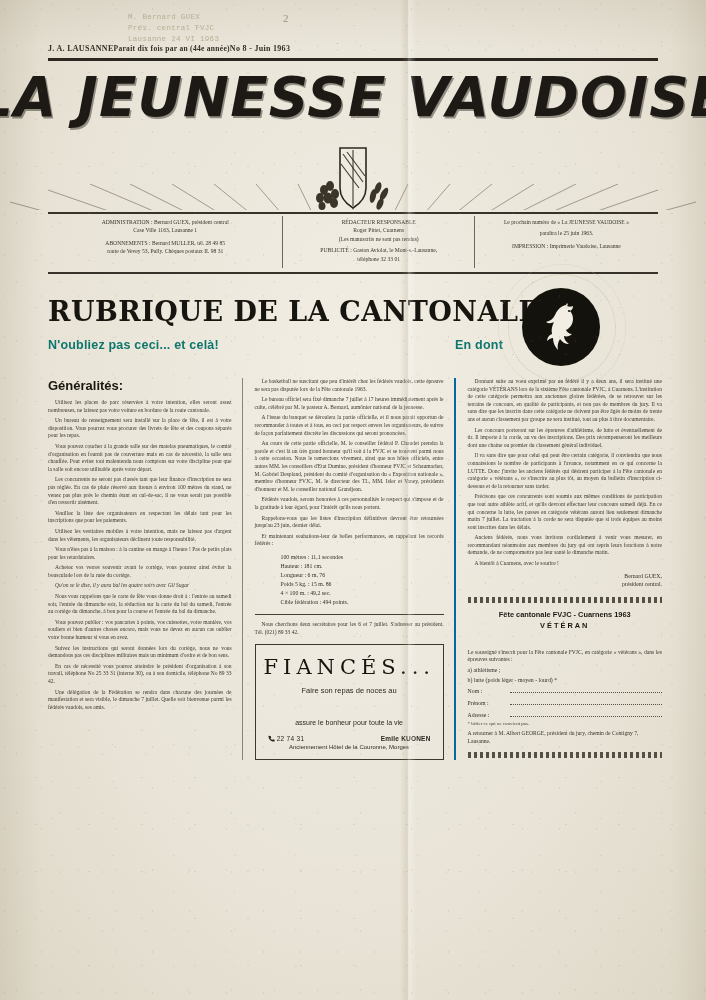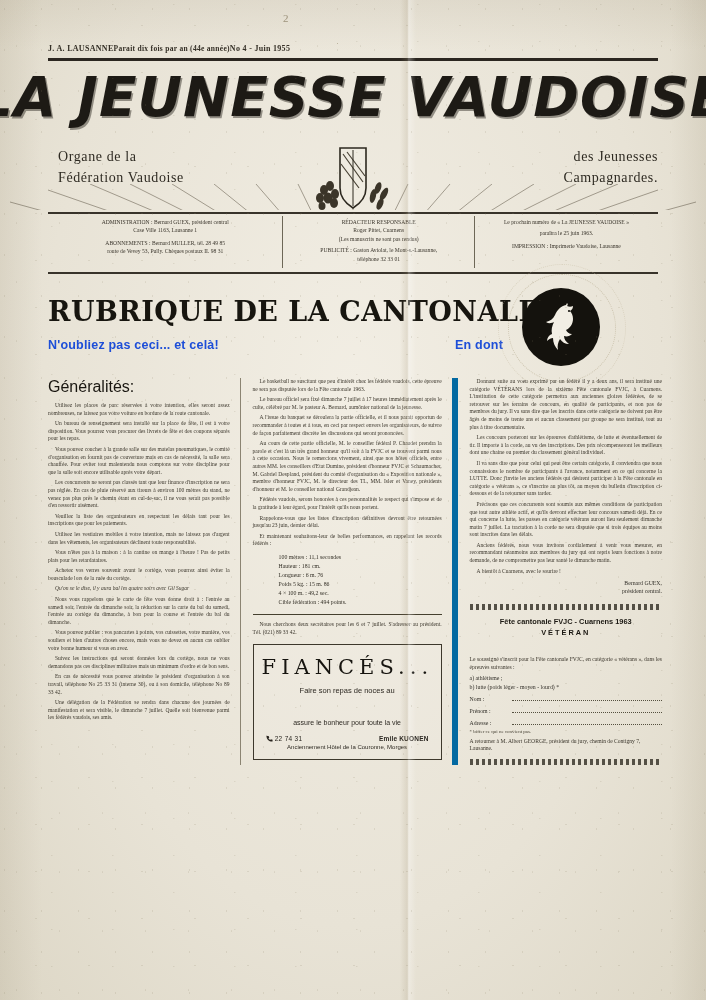--- a/index.html
+++ b/index.html
@@ -70,37 +70,37 @@
   .info .c3{width:182px;}
   .info .blk{margin-bottom:4px;}
   .rule-bot{position:absolute;left:48px;top:272px;width:610px;height:1.6px;background:#38332a;}
 
   
   .rubrique{position:absolute;left:48px;top:296px;
     font-family:"DejaVu Serif",serif;font-weight:bold;
     font-size:27px;letter-spacing:.5px;color:#17150f;}
   .subline{position:absolute;left:48px;top:338px;width:455px;
     display:flex;justify-content:space-between;
-    font-family:"Liberation Sans",sans-serif;font-weight:bold;font-size:12.5px;color:#1d4ed8;letter-spacing:.2px;}
+    font-family:"Liberation Sans",sans-serif;font-weight:bold;font-size:12.5px;color:#0f766e;letter-spacing:.2px;}
 
   
   .emblem{position:absolute;left:522px;top:288px;width:78px;height:78px;}
   .emblem .disc{position:absolute;inset:0;border-radius:50%;background:#14120d;}
   .emblem svg{position:absolute;left:50%;top:50%;transform:translate(-50%,-50%);}
   .halo{position:absolute;left:508px;top:274px;width:106px;height:106px;border-radius:50%;
     border:1px dotted #b5aa8e;opacity:.55;}
   .halo2{position:absolute;left:498px;top:264px;width:126px;height:126px;border-radius:50%;
     border:1px dotted #c0b69b;opacity:.4;}
 
   
   .cols{position:absolute;left:48px;top:378px;width:614px;display:flex;gap:0;}
   .col{width:185px;padding-right:10px;}
   .col.c2{border-left:1px solid #8b8472;padding-left:12px;width:189px;}
-  .col.c3{border-left:6px solid #0369a1;padding-left:12px;width:196px;padding-right:0;}
-  .sec-h{font-family:"Liberation Sans",sans-serif;font-weight:normal;font-size:16px;color:#191610;margin:0 0 6px;}
+  .col.c3{border-left:2px solid #0369a1;padding-left:12px;width:196px;padding-right:0;}
+  .sec-h{font-family:"Liberation Sans",sans-serif;font-weight:bold;font-size:13px;color:#191610;margin:0 0 6px;}
   p.bt{margin:0 0 3px;font-size:5.5px;line-height:7.6px;text-align:justify;text-indent:7px;color:#3b362c;}
   .it{font-style:italic;}
 
   
   .records{margin:5px 0 6px 26px;font-size:5.8px;line-height:9px;color:#332f26;}
 
   
   .colrule{height:1.4px;background:#45402f;margin:7px 0 6px;}
 
   
@@ -131,27 +131,32 @@
   .note{font-size:5px;color:#4a4538;margin:0 0 4px;}
   .coupon .tail{font-size:5.6px;line-height:7.8px;color:#3b362c;margin:0;}
   .cut2{height:6px;background:repeating-linear-gradient(90deg,#3a362c 0 3px,transparent 3px 6px);opacity:.85;margin-top:6px;}
 </style>
 </head>
 <body>
 
 <div class="paper"></div>
 <div class="wrap">
 
+  <div class="stamp">
+    <div>M. Bernard GUEX</div>
+    <div>Prés. central FVJC</div>
+    <div>Lausanne  24 VI 1963</div>
+  </div>
   <div class="pageno">2</div>
   <div class="dot">·</div>
 
   <div class="headline-row">
     <div>J. A.  LAUSANNE</div>
     <div class="mid">Parait dix fois par an (44e année)</div>
-    <div>No 4  -  Juin 1955</div>
+    <div>No 8  -  Juin 1963</div>
   </div>
   <div class="rule-top"></div>
 
   <div class="masthead">
     <svg class="rays" width="706" height="120" viewBox="0 0 706 120">
       <g stroke="#5d5545" stroke-width="0.7" opacity="0.75">
         <line x1="353" y1="112" x2="10" y2="18"></line>
         <line x1="353" y1="112" x2="48" y2="6"></line>
         <line x1="353" y1="112" x2="90" y2="0"></line>
         <line x1="353" y1="112" x2="130" y2="0"></line>
@@ -170,28 +175,20 @@
         <line x1="353" y1="112" x2="696" y2="18"></line>
         <line x1="353" y1="112" x2="4" y2="52"></line>
         <line x1="353" y1="112" x2="702" y2="52"></line>
         <line x1="353" y1="112" x2="0" y2="84"></line>
         <line x1="353" y1="112" x2="706" y2="84"></line>
       </g>
     </svg>
 
     <div class="mast-title">LA JEUNESSE VAUDOISE</div>
 
-    <div class="organe">
-      <div>Organe  de  la</div>
-      <div>Fédération Vaudoise</div>
-    </div>
-    <div class="jeunesses">
-      <div>des Jeunesses</div>
-      <div>Campagnardes.</div>
-    </div>
 
     <svg class="shield" width="86" height="64" viewBox="0 0 86 64">
       <path d="M30 2 h26 v40 q0 12 -13 20 q-13 -8 -13 -20 z" fill="#efebe0" stroke="#2c281f" stroke-width="1.6"></path>
       <path d="M33 8 L53 36 M37 6 L55 30 M31 18 L49 42" stroke="#4a4436" stroke-width="1.2" fill="none"></path>
       <path d="M43 4 v56" stroke="#2c281f" stroke-width="1"></path>
       <g fill="#3b3529">
         <ellipse cx="14" cy="44" rx="4" ry="5"></ellipse>
           <ellipse cx="20" cy="40" rx="4" ry="5"></ellipse>
         <ellipse cx="10" cy="52" rx="4" ry="5"></ellipse>
           <ellipse cx="18" cy="52" rx="4.5" ry="5.5"></ellipse>

